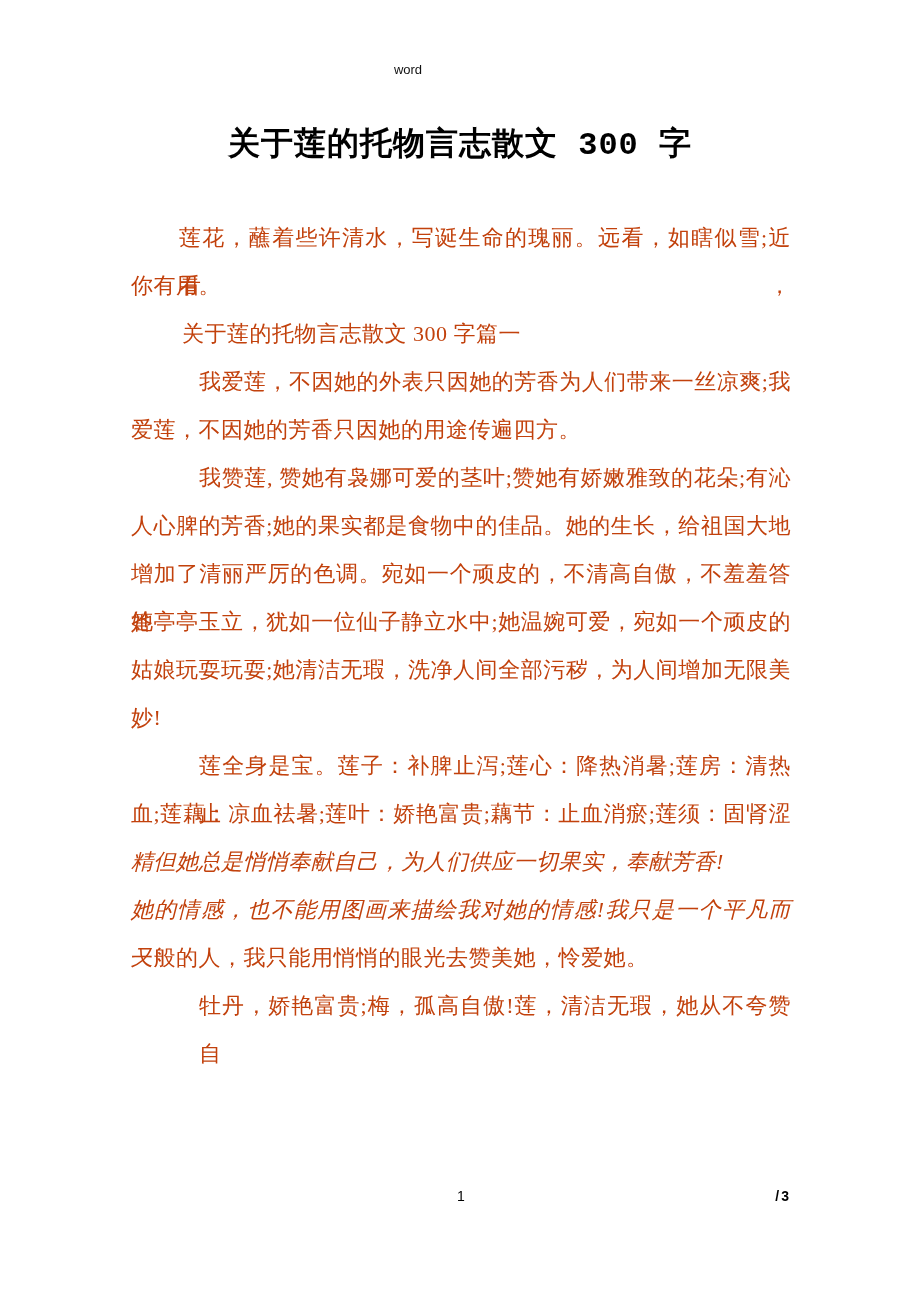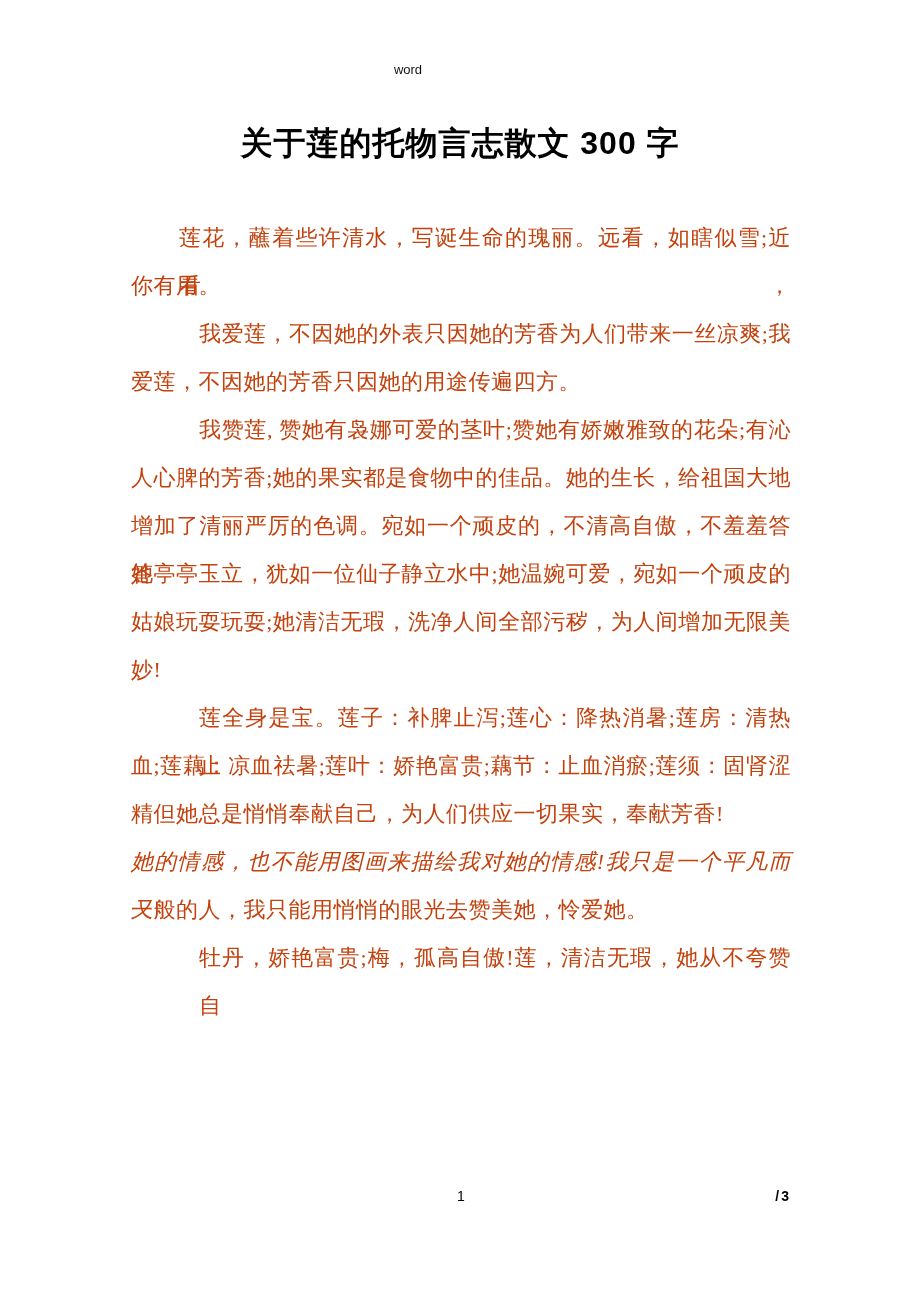--- a/index.html
+++ b/index.html
@@ -26,21 +26,21 @@
     font-size: 13px;
     color: #111111;
   }
   .doc-title {
     position: absolute;
     top: 122px;
     left: 0;
     width: 920px;
     margin: 0;
     text-align: center;
-    font-family: Liberation Sans, sans-serif;
+    font-family: Liberation Mono, monospace;
     font-weight: bold;
     font-size: 32px;
     letter-spacing: 1px;
     color: #000000;
   }
   .body-lines {
     position: absolute;
     top: 214px;
     left: 131px;
     width: 660px;
@@ -87,31 +87,32 @@
 <body>
 
 <div class="page">
   <div class="doc-header">word</div>
 
   <h1 class="doc-title">关于莲的托物言志散文 300 字</h1>
 
   <div class="body-lines" id="body-lines">
       <div class="text-line justify" style="padding-left: 48px;">莲花，蘸着些许清水，写诞生命的瑰丽。远看，如瞎似雪;近看，</div>
       <div class="text-line" style="padding-left: 0px;">你有用。</div>
+      <div class="text-line" style="padding-left: 51px;">关于莲的托物言志散文 300 字篇一</div>
       <div class="text-line justify" style="padding-left: 68px;">我爱莲，不因她的外表只因她的芳香为人们带来一丝凉爽;我</div>
       <div class="text-line" style="padding-left: 0px;">爱莲，不因她的芳香只因她的用途传遍四方。</div>
       <div class="text-line justify" style="padding-left: 68px;">我赞莲, 赞她有袅娜可爱的茎叶;赞她有娇嫩雅致的花朵;有沁</div>
       <div class="text-line justify" style="padding-left: 0px;">人心脾的芳香;她的果实都是食物中的佳品。她的生长，给祖国大地</div>
       <div class="text-line justify" style="padding-left: 0px;">增加了清丽严厉的色调。宛如一个顽皮的，不清高自傲，不羞羞答答。</div>
       <div class="text-line justify" style="padding-left: 0px;">她亭亭玉立，犹如一位仙子静立水中;她温婉可爱，宛如一个顽皮的</div>
       <div class="text-line justify" style="padding-left: 0px;">姑娘玩耍玩耍;她清洁无瑕，洗净人间全部污秽，为人间增加无限美</div>
       <div class="text-line" style="padding-left: 0px;">妙!</div>
       <div class="text-line justify" style="padding-left: 68px;">莲全身是宝。莲子：补脾止泻;莲心：降热消暑;莲房：清热止</div>
       <div class="text-line justify" style="padding-left: 0px;">血;莲藕：凉血祛暑;莲叶：娇艳富贵;藕节：止血消瘀;莲须：固肾涩</div>
-      <div class="text-line" style="padding-left: 0px;">精但她总是悄悄奉献自己，为人们供应一切果实，奉献芳香!</div>
+      <div class="text-line" style="padding-left: 0px; font-style: italic;">精但她总是悄悄奉献自己，为人们供应一切果实，奉献芳香!</div>
       <div class="text-line justify" style="padding-left: 0px; font-style: italic;">她的情感，也不能用图画来描绘我对她的情感!我只是一个平凡而又</div>
       <div class="text-line" style="padding-left: 0px;">一般的人，我只能用悄悄的眼光去赞美她，怜爱她。</div>
       <div class="text-line justify" style="padding-left: 68px;">牡丹，娇艳富贵;梅，孤高自傲!莲，清洁无瑕，她从不夸赞自</div>
     </div>
 
   <div class="doc-footer">
     <span class="page-num">1</span>
     <span class="page-total">/3</span>
   </div>
 </div>

